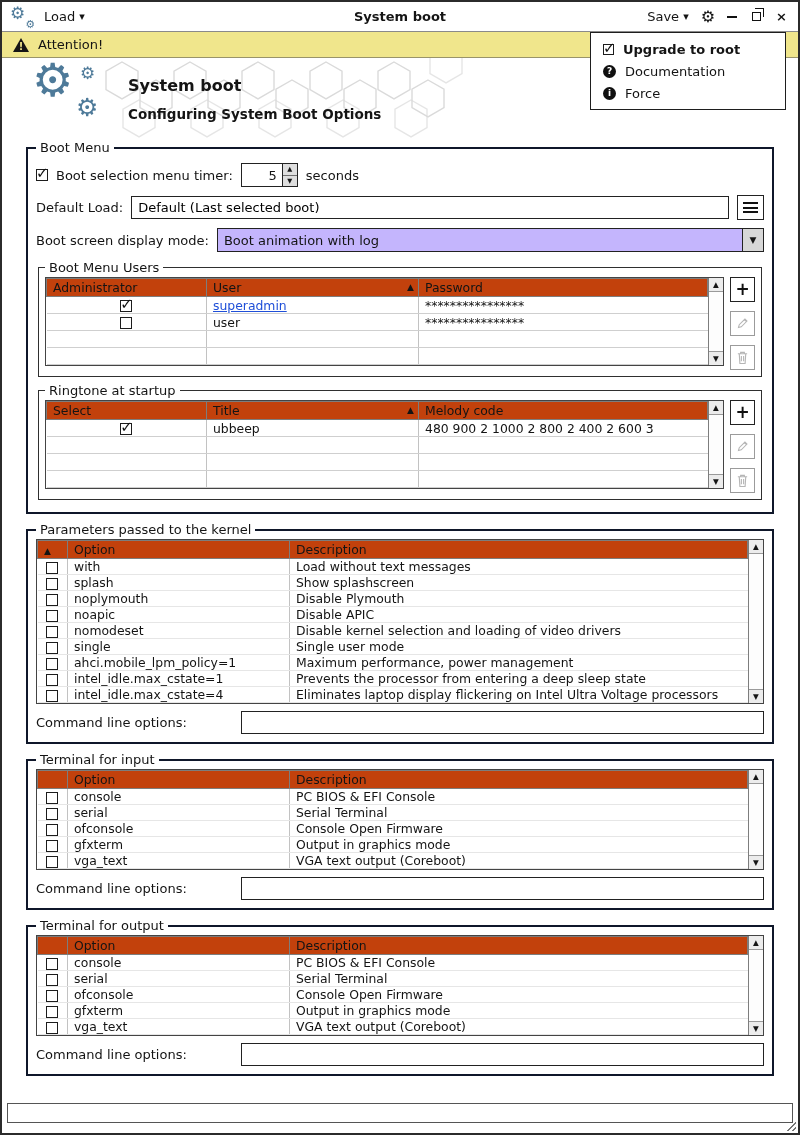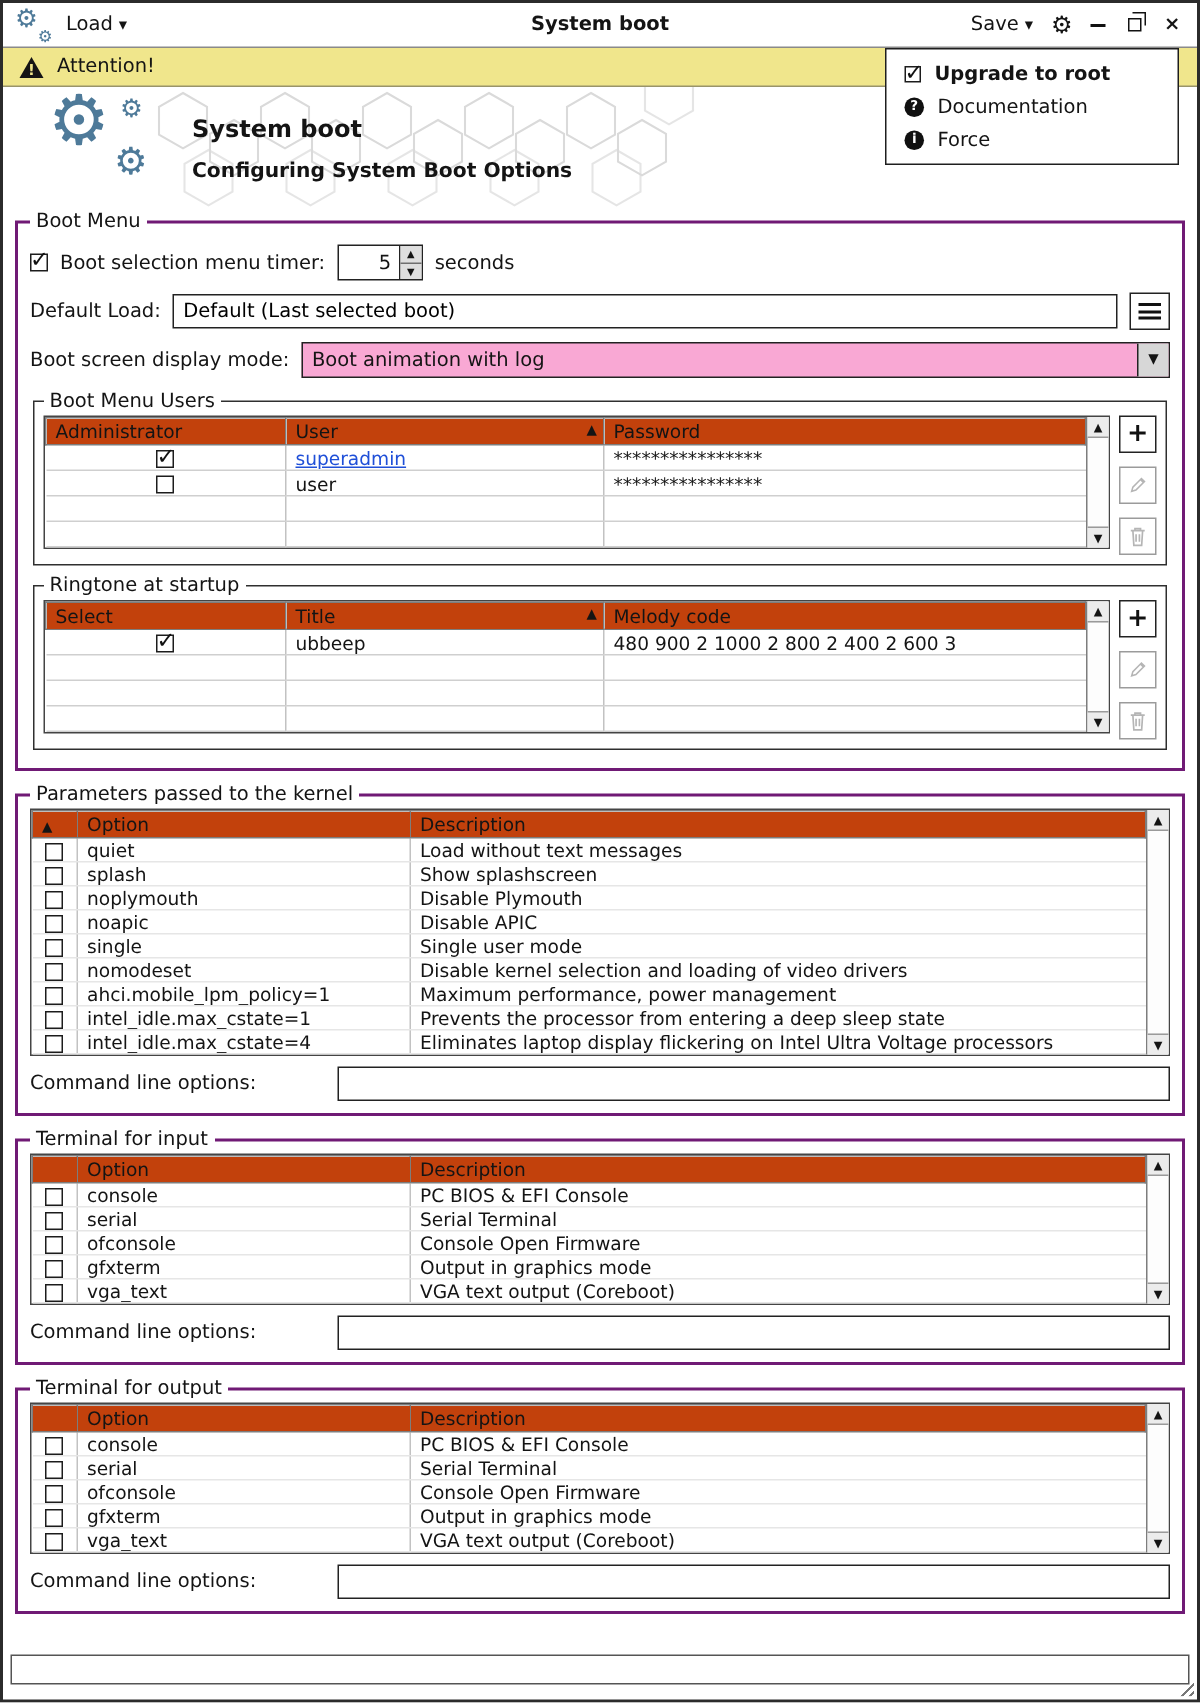--- a/index.html
+++ b/index.html
@@ -46,21 +46,21 @@
   .big-icon { width:92px; height:72px; position:relative; flex:0 0 92px; }
   .big-icon .bg-g1 { position:absolute; left:8px; top:-6px; font-size:46px; line-height:1; color:#4e7a99; }
   .big-icon .bg-g2 { position:absolute; left:52px; top:32px; font-size:25px; line-height:1; color:#4e7a99; }
   .big-icon .bg-g3 { position:absolute; left:56px; top:2px; font-size:17px; line-height:1; color:#4e7a99; }
   .hex-wrap { position:absolute; left:102px; top:0; width:362px; height:82px; overflow:hidden; z-index:1; }
   .titles { position:relative; z-index:2; padding-left:12px; }
   .h-title { font-size:16px; font-weight:bold; margin-bottom:11px; }
   .h-sub { font-size:13.5px; font-weight:bold; }
 
   
-  fieldset.fs { margin:0 8px 8px; border:2px solid #701a75; padding:2px 8px 8px; }
+  fieldset.fs { margin:0 24px 8px; border:2px solid #0f172a; padding:2px 8px 8px; }
   fieldset.inner-fs { border:1.5px solid #2f2f2f; margin:6px 2px 4px; padding:2px 6px 6px; }
   legend { font-size:13px; padding:0 4px; }
 
   .bm-row { display:flex; align-items:center; gap:8px; margin:6px 0 8px; font-size:13px; }
   .lbl-fixed { white-space:nowrap; }
 
   
   .checkbox { display:inline-block; width:12px; height:12px; border:1.6px solid #1c1c1c;
               background:#fff; position:relative; vertical-align:middle; flex:0 0 12px; cursor:pointer; }
   .checkbox.checked::after { content:"✓"; position:absolute; left:-1px; top:-6px;
@@ -82,21 +82,21 @@
   .flex1 { flex:1; }
 
   
   .burger { width:27px; height:25px; border:1.5px solid #222; background:#fff; display:flex;
             flex-direction:column; justify-content:center; align-items:center; gap:2.5px;
             cursor:pointer; flex:0 0 27px; }
   .burger i { display:block; width:15px; height:2px; background:#111; }
 
   
   .selectbox { flex:1; border:1.5px solid #222; height:24px; display:flex; align-items:center;
-               background:#f9a8d4; cursor:pointer;justify-content:center; }
+               background:#c4b5fd; cursor:pointer;justify-content:center; }
   .sel-text { flex:1; padding:0 6px; font-size:13px; }
   .sel-btn { width:21px; align-self:stretch; border-left:1.5px solid #222; background:#d7d7d7;
              display:flex; align-items:center; justify-content:center; font-size:9px; }
 
   
   .table-block { display:flex; align-items:flex-start; }
   .table-frame { display:flex; border:1.5px solid #444; background:#fff; flex:1; align-items:stretch; }
   table.grid { border-collapse:collapse; width:100%; font-size:12.4px; table-layout:fixed; }
   .grid th { background:#c2410c; border:1px solid #7d7d7d; font-weight:normal; text-align:left;
              padding:1px 6px; height:18px; position:relative; overflow:hidden; white-space:nowrap;
@@ -426,21 +426,21 @@
           <tr>
             <th class="th-center"><span class="sort inline">▲</span></th>
             <th>Option</th>
             <th>Description</th>
           </tr>
         </thead>
         <tbody>
 
             <tr>
               <td class="td-center"><span class="checkbox"></span></td>
-              <td>quiet</td>
+              <td>with</td>
               <td>Load without text messages</td>
             </tr>
 
             <tr>
               <td class="td-center"><span class="checkbox"></span></td>
               <td>splash</td>
               <td>Show splashscreen</td>
             </tr>
 
             <tr>
@@ -452,28 +452,28 @@
 
             <tr>
               <td class="td-center"><span class="checkbox"></span></td>
               <td>noapic</td>
               <td>Disable APIC</td>
             </tr>
 
 
             <tr>
               <td class="td-center"><span class="checkbox"></span></td>
+              <td>nomodeset</td>
+              <td>Disable kernel selection and loading of video drivers</td>
+            </tr>
+
+            <tr>
+              <td class="td-center"><span class="checkbox"></span></td>
               <td>single</td>
               <td>Single user mode</td>
-            </tr>
-
-            <tr>
-              <td class="td-center"><span class="checkbox"></span></td>
-              <td>nomodeset</td>
-              <td>Disable kernel selection and loading of video drivers</td>
             </tr>
 
 
             <tr>
               <td class="td-center"><span class="checkbox"></span></td>
               <td>ahci.mobile_lpm_policy=1</td>
               <td>Maximum performance, power management</td>
             </tr>
 
 

